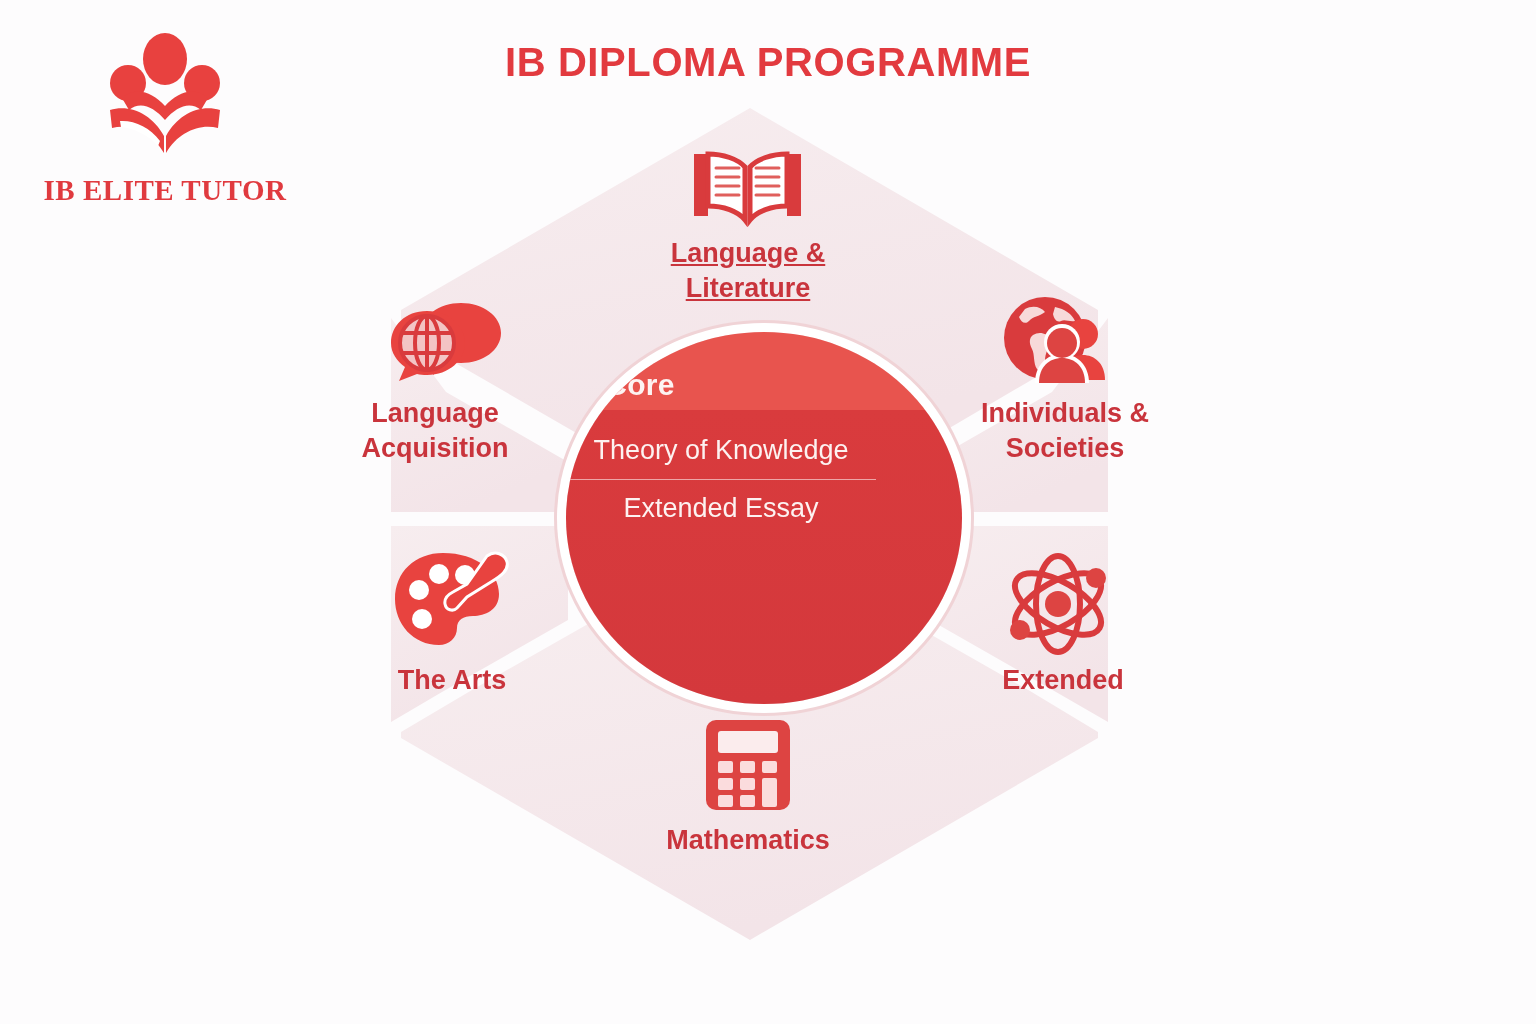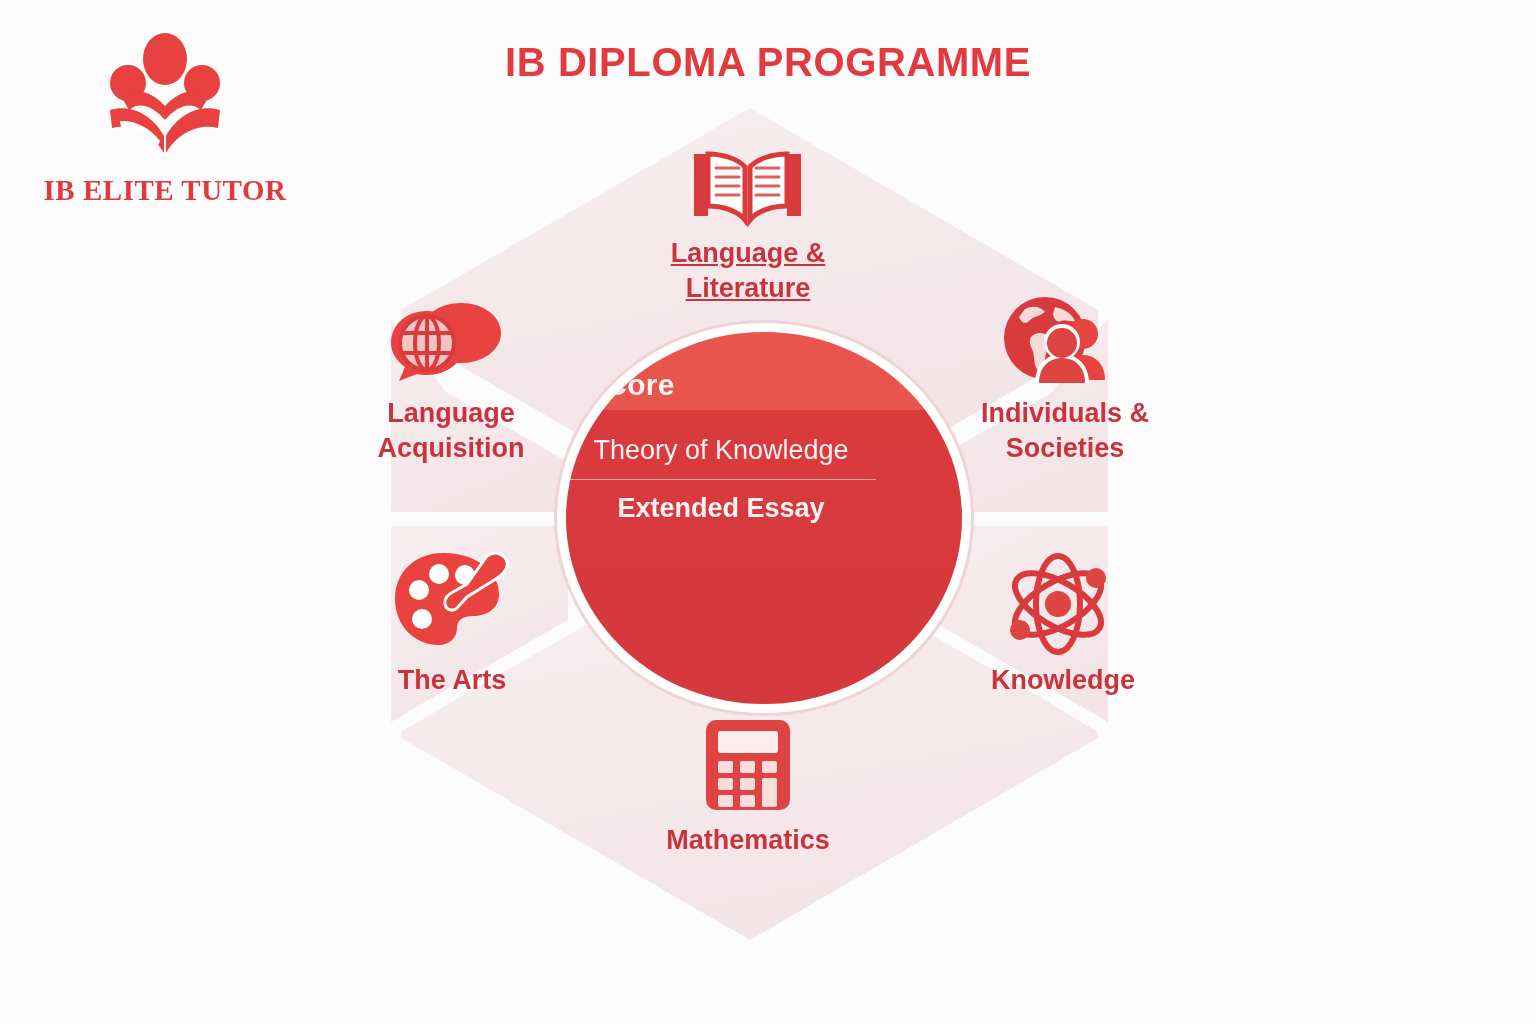--- a/index.html
+++ b/index.html
@@ -114,21 +114,20 @@
   }
   .core-item {
     color: #fdf2f1;
     font-size: 27px;
     text-align: center;
     padding: 13px 0;
     white-space: nowrap;
   }
   .core-item + .core-item {
     border-top: 1px solid rgba(255,255,255,0.55);
-    font-weight: bold;
   }
 </style>
 </head>
 <body>
 
 <div id="logo-block">
   <svg id="logo-mark" viewBox="0 0 130 128">
     <g fill="#e8413f">
       <ellipse cx="65" cy="31" rx="22" ry="26"></ellipse>
       <circle cx="28" cy="55" r="18"></circle>
@@ -256,32 +255,32 @@
     <div>Language &amp;</div>
     <div>Literature</div>
   </div>
 
   <div class="seg-label" style="left:694px; top:336px; width:250px;">
     <div>Individuals &amp;</div>
     <div>Societies</div>
   </div>
 
   <div class="seg-label" style="left:692px; top:603px; width:250px;">
-    <div>Knowledge</div>
+    <div>Extended</div>
   </div>
 
   <div class="seg-label" style="left:81px; top:603px; width:250px;">
     <div>The Arts</div>
   </div>
 
   <div class="seg-label" style="left:377px; top:763px; width:250px;">
     <div>Mathematics</div>
   </div>
 
-  <div class="seg-label" style="left:80px; top:336px; width:250px;">
+  <div class="seg-label" style="left:64px; top:336px; width:250px;">
     <div>Language</div>
     <div>Acquisition</div>
   </div>
 
   <div id="core">
     <div id="core-title">IB Core</div>
     <div id="core-items">
       <div class="core-item">Theory of Knowledge</div>
       <div class="core-item">Extended Essay</div>
     </div>

